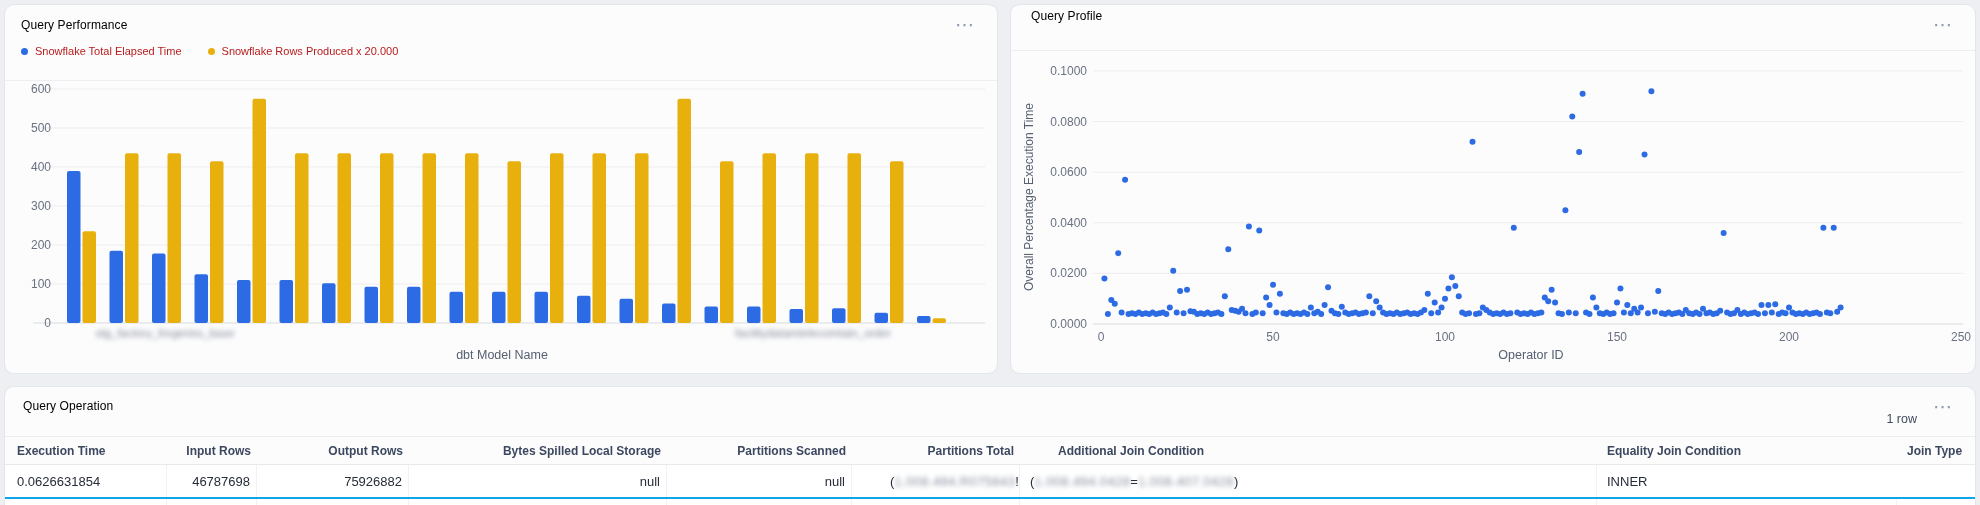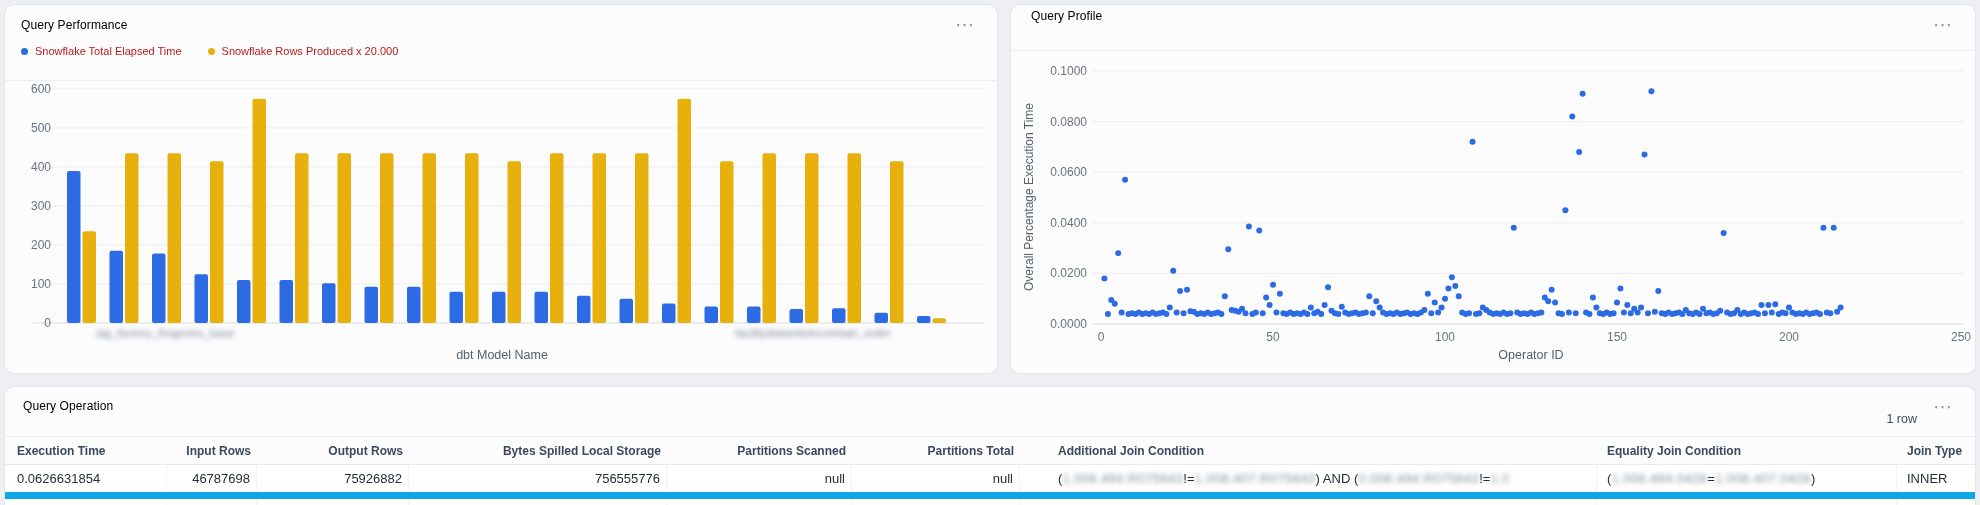--- a/index.html
+++ b/index.html
@@ -21,21 +21,21 @@
   .legend-label { font-size:11px; color:#b91c1c; }
   svg { display:block; }
   svg text { font-family:"Liberation Sans", sans-serif; }
   .svg-blur { filter:blur(2.4px); fill:#7e8796; }
   .row-count { position:absolute; top:13px; right:58px; font-size:12.5px; color:#404b5c;margin-top:12px; }
   
   .qtable { width:100%; }
   .trow { display:grid; grid-template-columns:162px 90px 152px 258px 185px 168px 577px 300px 1fr; align-items:center; }
   .thead { height:28px; background:#fcfcfd; border-bottom:1px solid #e7e9ec; }
   .thead .cell { font-size:12px; font-weight:600; color:#3c485f; white-space:nowrap; overflow:hidden; }
-  .tbody { height:34px; background:#ffffff; border-bottom:7px solid #0ea5e9; }
+  .tbody { height:34px; background:#ffffff; border-bottom:2px solid #0ea5e9; }
   .tbody .cell { font-size:13px; color:#262c38; white-space:nowrap; overflow:hidden; border-right:1px solid #f0f2f5; height:100%; display:flex; align-items:center; }
   .tbody .cell:last-child { border-right:none; }
   .tempty { height:16px; background:#ffffff; }
   .tempty .cell { border-right:1px solid #f0f2f5; height:100%; }
   .tempty .cell:last-child { border-right:none; }
   .cell { padding:0 6px; }
   .c-left  { justify-content:flex-start; text-align:left; }
   .c-right { justify-content:flex-end; text-align:right; }
   .thead .c-right { text-align:right; }
   .pl-lg { padding-left:38px; }
@@ -385,21 +385,20 @@
       <div class="cell c-right">Partitions Scanned</div>
       <div class="cell c-right">Partitions Total</div>
       <div class="cell c-left pl-lg">Additional Join Condition</div>
       <div class="cell c-left pl-sm">Equality Join Condition</div>
       <div class="cell c-left pl-sm">Join Type</div>
     </div>
     <div class="trow tbody">
       <div class="cell c-left pl-md">0.0626631854</div>
       <div class="cell c-right">46787698</div>
       <div class="cell c-right">75926882</div>
-      <div class="cell c-right">756555776</div>
       <div class="cell c-right null-val">null</div>
       <div class="cell c-right null-val">null</div>
       <div class="cell c-left pl-lg join-cell">
           <span>(</span>
           <span class="redacted">1.008.494.R075643</span>
           <span> != </span>
           <span class="redacted">1.008.407.R075643</span>
           <span>) AND (</span>
           <span class="redacted">0.008.494.R075643</span>
           <span> != </span>

